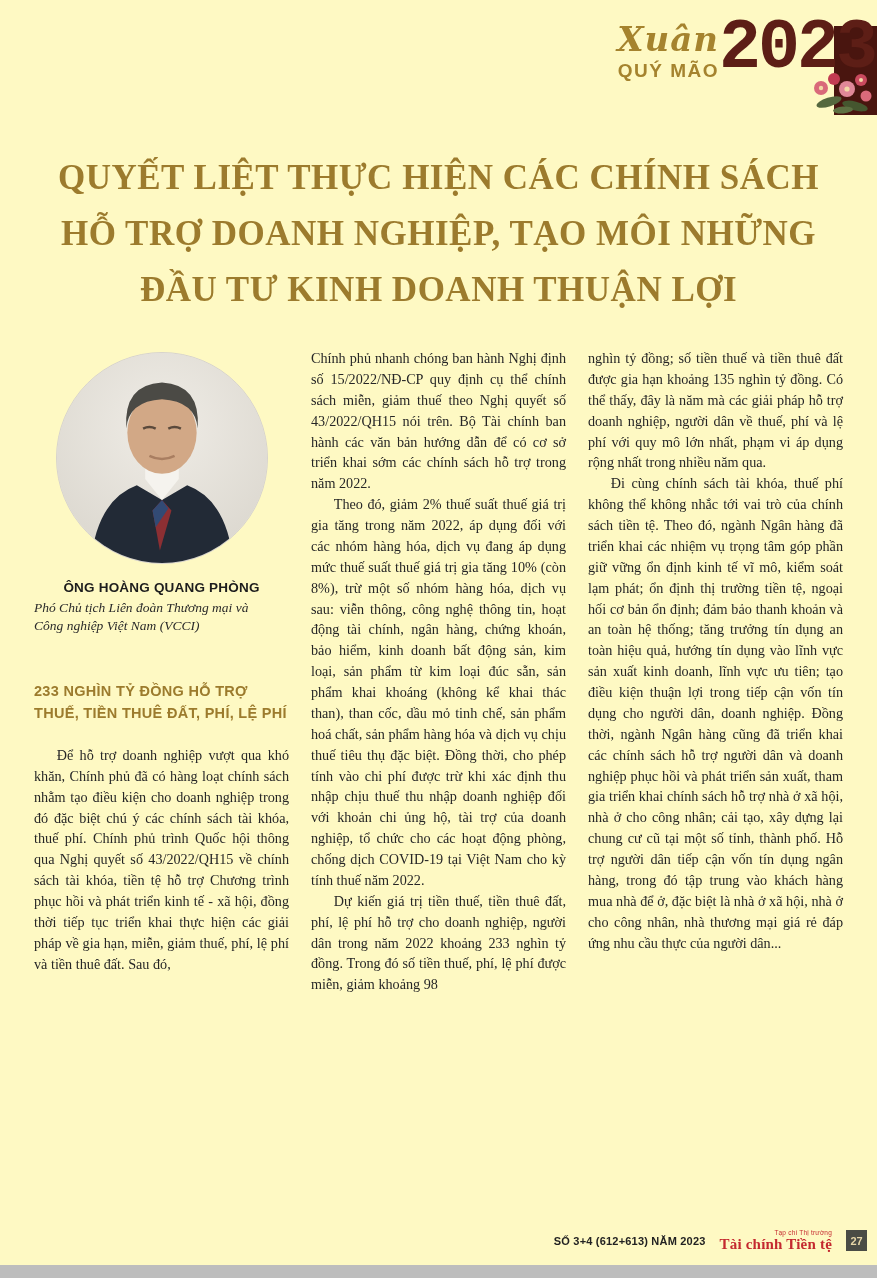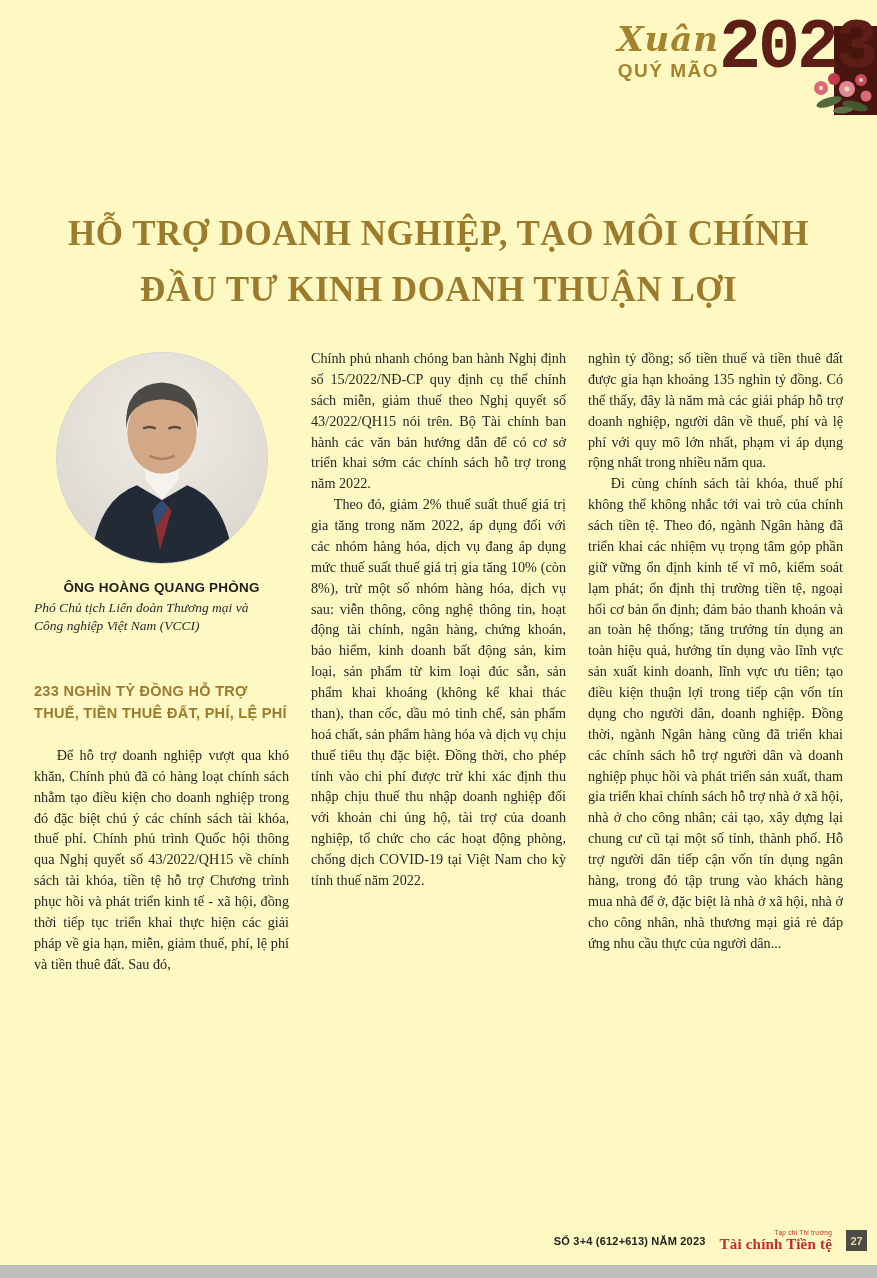--- a/index.html
+++ b/index.html
@@ -180,22 +180,22 @@
       <circle cx="44" cy="31" r="8" fill="#e08898"></circle>
       <circle cx="58" cy="22" r="6" fill="#c94a5e"></circle>
       <circle cx="63" cy="38" r="5.5" fill="#d96a7a"></circle>
       <circle cx="18" cy="30" r="2.2" fill="#f3d9a6"></circle>
       <circle cx="44" cy="31" r="2.6" fill="#f3d9a6"></circle>
       <circle cx="58" cy="22" r="2" fill="#f3d9a6"></circle>
     </svg>
   </header>
 
   <h1 class="article-title">
-    <br>
-    <span>HỖ TRỢ DOANH NGHIỆP, TẠO MÔI CHÍNH</span><br>
+    <span>QUYẾT LIỆT THỰC HIỆN CÁC CHÍNH SÁCH</span><br>
+    <span>HỖ TRỢ DOANH NGHIỆP, TẠO MÔI NHỮNG</span><br>
     <span>ĐẦU TƯ KINH DOANH THUẬN LỢI</span>
   </h1>
 
 
   <div class="columns">
 
     <div class="col col-left">
       <div class="portrait">
         <svg viewBox="0 0 100 100">
           <defs>
@@ -221,20 +221,21 @@
         <span>Phó Chủ tịch Liên đoàn Thương mại và</span><br>
         <span>Công nghiệp Việt Nam (VCCI)</span>
       </div>
       <h2 class="section-heading">233 NGHÌN TỶ ĐỒNG HỖ TRỢ THUẾ, TIỀN THUÊ ĐẤT, PHÍ, LỆ PHÍ</h2>
       <p class="indent body-start">Để hỗ trợ doanh nghiệp vượt qua khó khăn, Chính phủ đã có hàng loạt chính sách nhằm tạo điều kiện cho doanh nghiệp trong đó đặc biệt chú ý các chính sách tài khóa, thuế phí. Chính phủ trình Quốc hội thông qua Nghị quyết số 43/2022/QH15 về chính sách tài khóa, tiền tệ hỗ trợ Chương trình phục hồi và phát triển kinh tế - xã hội, đồng thời tiếp tục triển khai thực hiện các giải pháp về gia hạn, miễn, giảm thuế, phí, lệ phí và tiền thuê đất. Sau đó,</p>
     </div>
 
     <div class="col">
       <p>Chính phủ nhanh chóng ban hành Nghị định số 15/2022/NĐ-CP quy định cụ thể chính sách miễn, giảm thuế theo Nghị quyết số 43/2022/QH15 nói trên. Bộ Tài chính ban hành các văn bản hướng dẫn để có cơ sở triển khai sớm các chính sách hỗ trợ trong năm 2022.</p>
       <p class="indent">Theo đó, giảm 2% thuế suất thuế giá trị gia tăng trong năm 2022, áp dụng đối với các nhóm hàng hóa, dịch vụ đang áp dụng mức thuế suất thuế giá trị gia tăng 10% (còn 8%), trừ một số nhóm hàng hóa, dịch vụ sau: viễn thông, công nghệ thông tin, hoạt động tài chính, ngân hàng, chứng khoán, bảo hiểm, kinh doanh bất động sản, kim loại, sản phẩm từ kim loại đúc sẵn, sản phẩm khai khoáng (không kể khai thác than), than cốc, dầu mỏ tinh chế, sản phẩm hoá chất, sản phẩm hàng hóa và dịch vụ chịu thuế tiêu thụ đặc biệt. Đồng thời, cho phép tính vào chi phí được trừ khi xác định thu nhập chịu thuế thu nhập doanh nghiệp đối với khoản chi ủng hộ, tài trợ của doanh nghiệp, tổ chức cho các hoạt động phòng, chống dịch COVID-19 tại Việt Nam cho kỳ tính thuế năm 2022.</p>
+      <p class="indent">Dự kiến giá trị tiền thuế, tiền thuê đất, phí, lệ phí hỗ trợ cho doanh nghiệp, người dân trong năm 2022 khoảng 233 nghìn tỷ đồng. Trong đó số tiền thuế, phí, lệ phí được miễn, giảm khoảng 98</p>
     </div>
 
     <div class="col">
       <p>nghìn tỷ đồng; số tiền thuế và tiền thuê đất được gia hạn khoảng 135 nghìn tỷ đồng. Có thể thấy, đây là năm mà các giải pháp hỗ trợ doanh nghiệp, người dân về thuế, phí và lệ phí với quy mô lớn nhất, phạm vi áp dụng rộng nhất trong nhiều năm qua.</p>
       <p class="indent">Đi cùng chính sách tài khóa, thuế phí không thể không nhắc tới vai trò của chính sách tiền tệ. Theo đó, ngành Ngân hàng đã triển khai các nhiệm vụ trọng tâm góp phần giữ vững ổn định kinh tế vĩ mô, kiểm soát lạm phát; ổn định thị trường tiền tệ, ngoại hối cơ bản ổn định; đảm bảo thanh khoản và an toàn hệ thống; tăng trưởng tín dụng an toàn hiệu quả, hướng tín dụng vào lĩnh vực sản xuất kinh doanh, lĩnh vực ưu tiên; tạo điều kiện thuận lợi trong tiếp cận vốn tín dụng cho người dân, doanh nghiệp. Đồng thời, ngành Ngân hàng cũng đã triển khai các chính sách hỗ trợ người dân và doanh nghiệp phục hồi và phát triển sản xuất, tham gia triển khai chính sách hỗ trợ nhà ở xã hội, nhà ở cho công nhân; cải tạo, xây dựng lại chung cư cũ tại một số tỉnh, thành phố. Hỗ trợ người dân tiếp cận vốn tín dụng ngân hàng, trong đó tập trung vào khách hàng mua nhà để ở, đặc biệt là nhà ở xã hội, nhà ở cho công nhân, nhà thương mại giá rẻ đáp ứng nhu cầu thực của người dân...</p>
     </div>
 
   </div>
 
   <footer class="footer">

